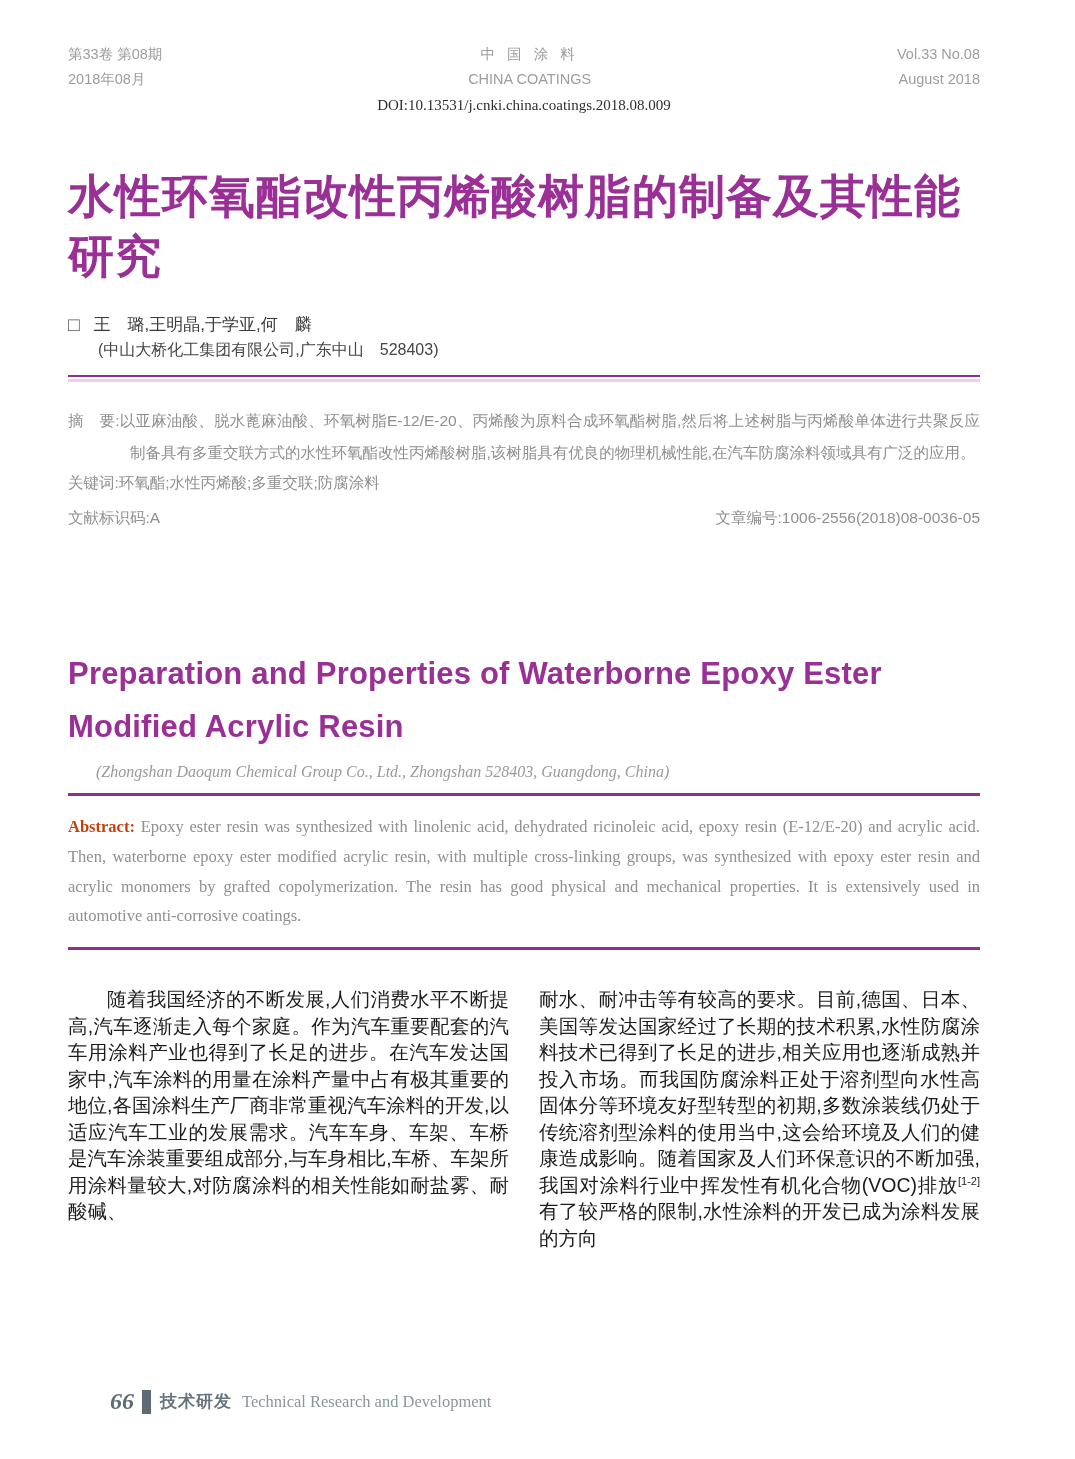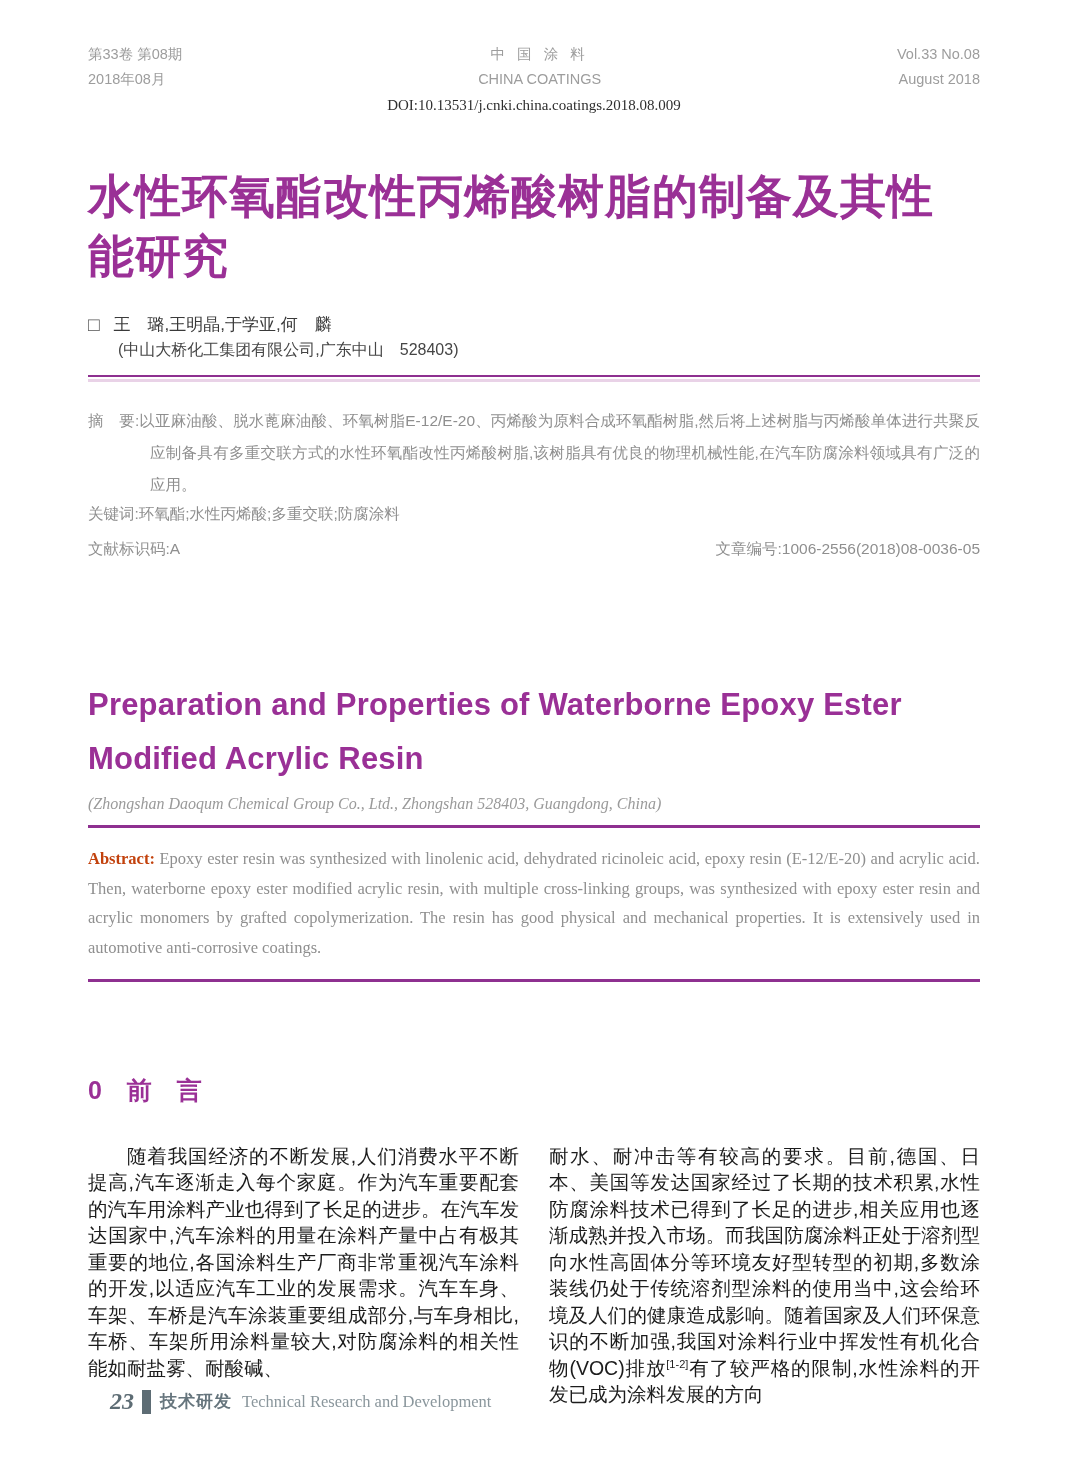--- a/index.html
+++ b/index.html
@@ -2,21 +2,21 @@
 <html><head>
 <meta charset="utf-8">
 <style>
   * { margin:0; padding:0; box-sizing:border-box; }
   html,body { background:#ffffff; }
   body {
     width:1075px; height:1459px; position:relative;
     font-family:"Liberation Sans", sans-serif; color:#222;
     overflow:hidden;
   }
-  .page { padding:42px 95px 0 88px; }
+  .page { padding:42px 95px 0 68px; }
 
   
   .jheader { display:flex; justify-content:space-between; color:#9d9d9d; font-size:14.5px; line-height:1.75; }
   .jheader .col-c { text-align:center; }
   .jheader .col-r { text-align:right; }
   .cn-wide { letter-spacing:4px; }
   .doi { margin-top:4px; font-family:"Liberation Serif", serif; font-size:15px; color:#2e2e2e;text-align:center; }
 
   
   .title-cn {
@@ -40,21 +40,21 @@
   .clc-row .c1 { width:41%; }
   .clc-row .c2 { width:27%; }
   .clc-row .c3 { flex:1; text-align:right; }
 
   
   .title-en {
     margin-top:118px; max-width:820px; color:#9a3096; font-weight:bold;
     font-size:31px; line-height:1.72; letter-spacing:0.2px;
   }
   .authors-en { margin-top:16px; font-size:16.5px; color:#8f8f8f; }
-  .affil-en { margin-top:10px; font-size:16px; color:#9a9a9a; font-style:italic; font-family:"Liberation Serif", serif; }
+  .affil-en { margin-top:10px; font-size:16px; color:#9a9a9a; font-style:italic; font-family:"Liberation Serif", serif;margin-left:28px; }
   .rule-en1 { margin-top:12px; }
   .abstract-en { margin-top:16px; font-family:"Liberation Serif", serif; font-size:16.5px; color:#8f8f8f; line-height:1.8; text-align:justify; }
   .abstract-en b, .kw-en b { color:#c2410c; }
   .kw-en { margin-top:2px; font-family:"Liberation Serif", serif; font-size:16.5px; color:#8f8f8f; }
   .rule-en2 { margin-top:16px; }
 
   
   .sec-heading { margin-top:92px; color:#9a3096; font-size:25px; font-weight:bold; word-spacing:14px; letter-spacing:2px; }
   .columns { display:flex; gap:30px; margin-top:36px; }
   .columns .col { flex:1; font-size:19.5px; line-height:26.5px; text-align:justify; color:#1c1c1c; }
@@ -108,31 +108,30 @@
 
   <h2 class="title-en">Preparation and Properties of Waterborne Epoxy Ester Modified Acrylic Resin</h2>
   <div class="affil-en">(Zhongshan Daoqum Chemical Group Co., Ltd., Zhongshan 528403, Guangdong, China)</div>
 
   <div class="rule-mid rule-en1"></div>
 
   <p class="abstract-en"><b>Abstract:</b><span> Epoxy ester resin was synthesized with linolenic acid, dehydrated ricinoleic acid, epoxy resin (E-12/E-20) and acrylic acid. Then, waterborne epoxy ester modified acrylic resin, with multiple cross-linking groups, was synthesized with epoxy ester resin and acrylic monomers by grafted copolymerization. The resin has good physical and mechanical properties. It is extensively used in automotive anti-corrosive coatings.</span></p>
 
   <div class="rule-mid rule-en2"></div>
 
-  <h3 class="sec-heading">0 前 言</h3>
 
   <div class="columns">
     <div class="col">
       <p class="indent">随着我国经济的不断发展,人们消费水平不断提高,汽车逐渐走入每个家庭。作为汽车重要配套的汽车用涂料产业也得到了长足的进步。在汽车发达国家中,汽车涂料的用量在涂料产量中占有极其重要的地位,各国涂料生产厂商非常重视汽车涂料的开发,以适应汽车工业的发展需求。汽车车身、车架、车桥是汽车涂装重要组成部分,与车身相比,车桥、车架所用涂料量较大,对防腐涂料的相关性能如耐盐雾、耐酸碱、</p>
     </div>
     <div class="col">
       <p><span>耐水、耐冲击等有较高的要求。目前,德国、日本、美国等发达国家经过了长期的技术积累,水性防腐涂料技术已得到了长足的进步,相关应用也逐渐成熟并投入市场。而我国防腐涂料正处于溶剂型向水性高固体分等环境友好型转型的初期,多数涂装线仍处于传统溶剂型涂料的使用当中,这会给环境及人们的健康造成影响。随着国家及人们环保意识的不断加强,我国对涂料行业中挥发性有机化合物(VOC)排放</span><sup class="ref">[1-2]</sup><span>有了较严格的限制,水性涂料的开发已成为涂料发展的方向</span></p>
     </div>
   </div>
 
 </div>
 
 <div class="pagefooter">
-  <span class="pageno">23</span>
+  <span class="pageno">66</span>
   <span class="footer-bar"></span>
   <span class="footer-cn">技术研发</span>
   <span class="footer-en">Technical Research and Development</span>
 </div>
 
 </body></html>

